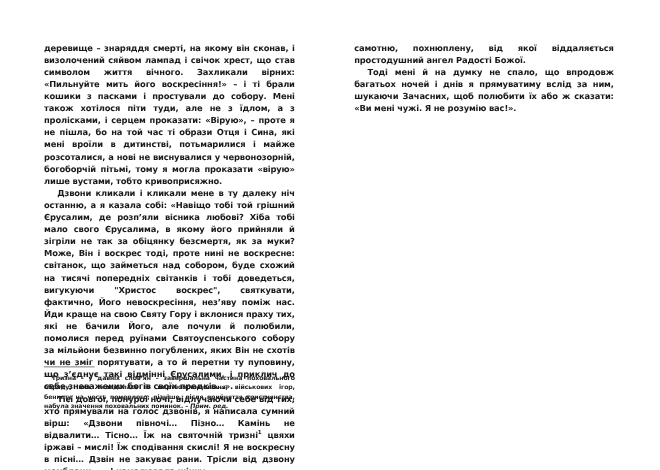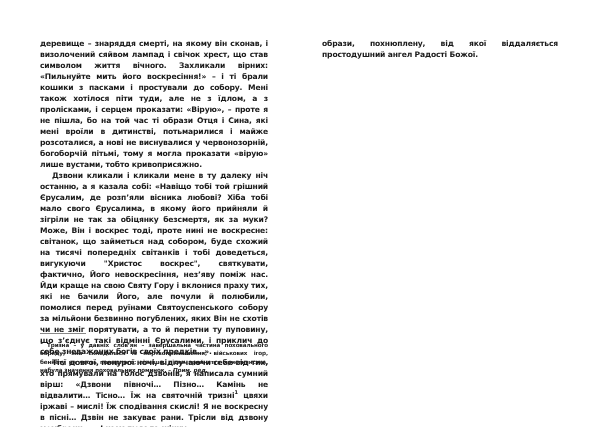--- a/index.html
+++ b/index.html
@@ -36,15 +36,16 @@
   </div>
   <div class="footnote-rule"></div>
   <div class="footnote">
     <span class="fn-mark">1</span><span>Тризна – у давніх слов’ян – завершальна частина поховального обряду, яка складалася із мертвоприношення, військових ігор, бенкету на честь померлого; пізніше, після прийняття християнства, набула значення поховальних поминок. –</span>
     <span class="fn-sig">Прим. ред.</span>
   </div>
 </div>
 
 <div class="page page-right">
   <div class="column">
-    <p>образи, похнюплену, від якої віддаляється простодушний ангел Радості Божої.</p>
+    <p>самотню, похнюплену, від якої віддаляється простодушний ангел Радості Божої.</p>
+    <p class="indent">Тоді мені й на думку не спало, що впродовж багатьох ночей і днів я прямуватиму вслід за ним, шукаючи Зачасних, щоб полюбити їх або ж сказати: «Ви мені чужі. Я не розумію вас!».</p>
   </div>
 </div>
 
 </body></html>

